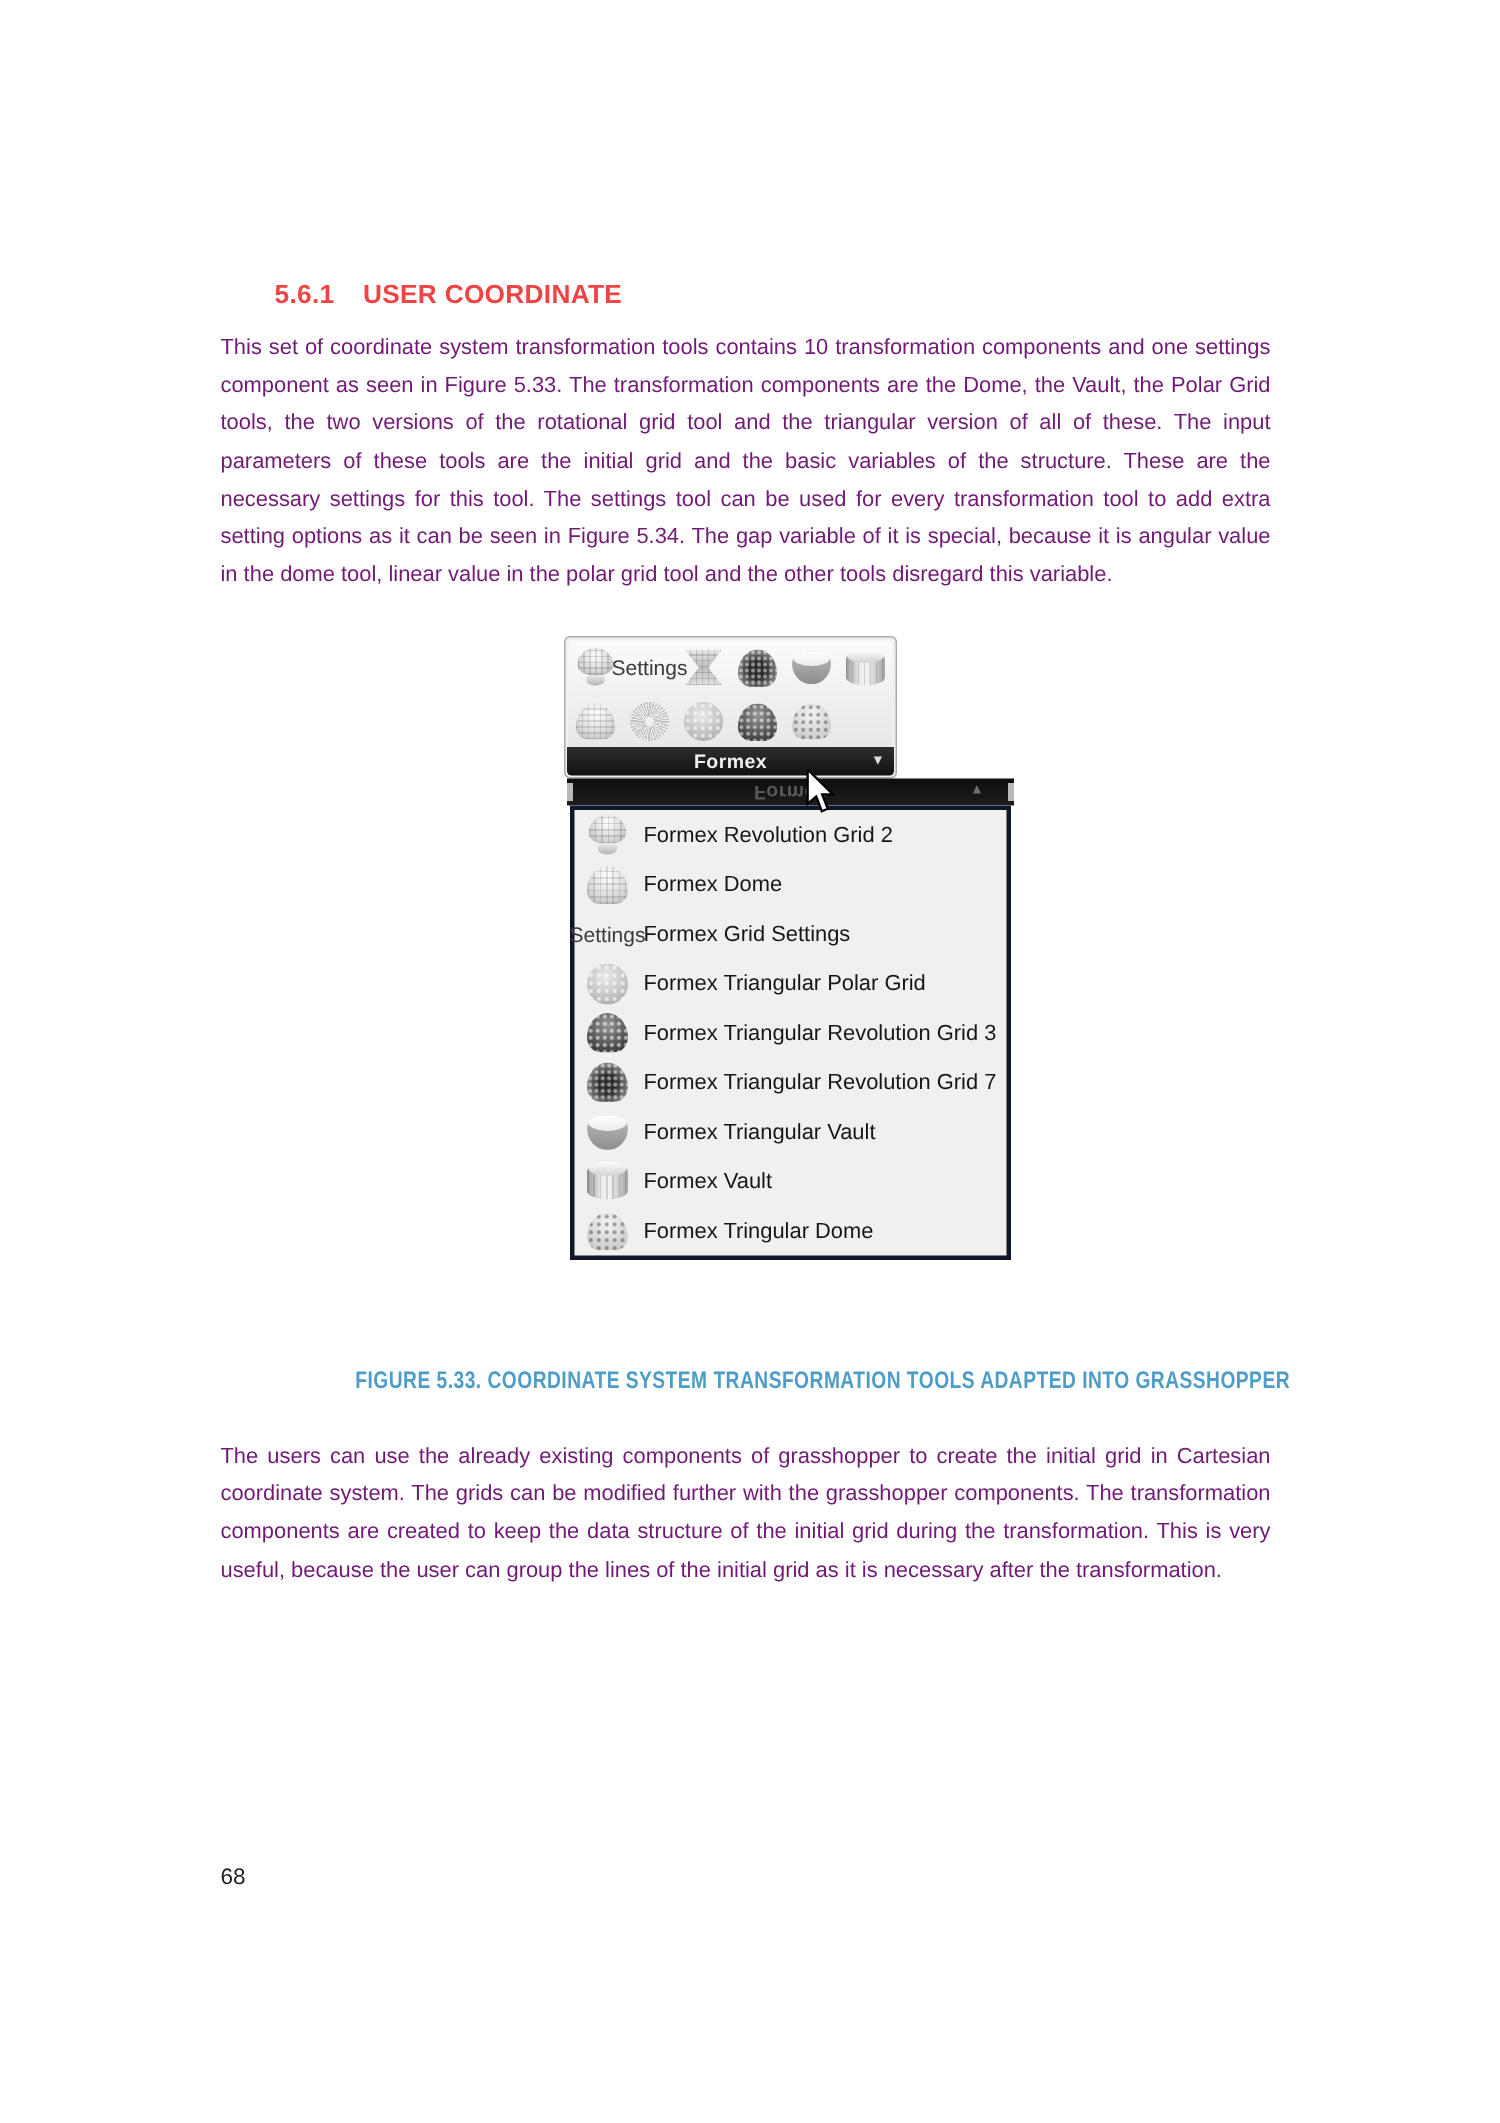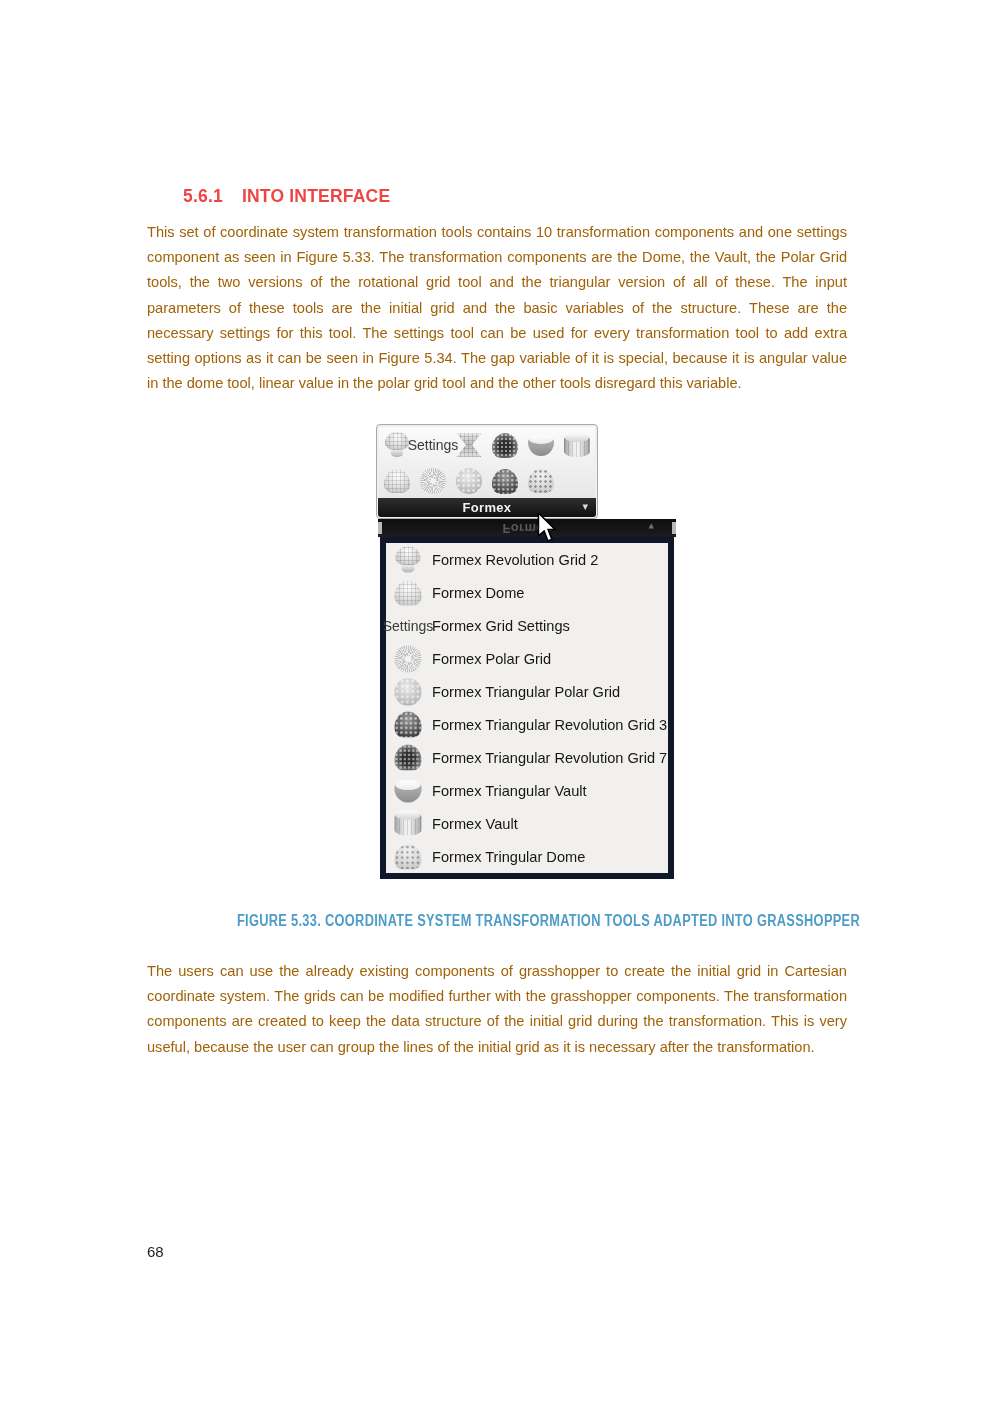--- a/index.html
+++ b/index.html
@@ -8,21 +8,21 @@
     position:relative; width:1000px; height:1415px; background:#ffffff;
     font-family:"Liberation Sans", sans-serif; color:#232323; overflow:hidden;
   }
   
   .heading {
     position:absolute; left:147px; top:186px; display:flex; gap:19px;
     font-size:17.5px; font-weight:bold; color:#ef4444; letter-spacing:.2px;margin-left:36px;
   }
   .para {
     position:absolute; left:147px; width:700px;
-    font-size:14.6px; line-height:25.2px; text-align:justify; color:#a16207;
+    font-size:14.6px; line-height:25.2px; text-align:justify; color:#701a75;
   }
   .para1 { top:220px; }
   .para2 { top:959px; }
   .caption-wrap { position:absolute; left:159px; top:912px; width:700px; text-align:center; }
   .caption {
     display:inline-block; transform:scaleX(.8); transform-origin:center;
     font-size:16px; font-weight:bold; letter-spacing:.4px; color:#4e9cc8; white-space:nowrap;
   }
   .pagenum { position:absolute; left:147px; top:1243px; font-size:15px; color:#1e1e1e;text-align:right; }
 
@@ -52,21 +52,21 @@
   .menu-header .grip { position:absolute; top:3px; bottom:3px; width:4px; background:#b9b9b9; }
   .menu-header .grip.l { left:0; } .menu-header .grip.r { right:0; }
   .mh-flip {
     transform:scaleY(-1); color:#6e6e6e; opacity:.75; font-size:13px; font-weight:bold; letter-spacing:.3px;
   }
   .mh-arrow { position:absolute; right:22px; top:1px; color:#707070; font-size:11px; transform:scaleY(-1); }
 
   
   .menu {
     position:absolute; left:380px; top:537px; width:294px;
-    background:#f1f0ee; border:6px solid #0f172a;
+    background:#f1f0ee; border:3px solid #0f172a;
   }
   .menu-item { display:flex; align-items:center; height:33px; padding-left:6px; }
   .mi-icon { width:32px; display:flex; align-items:center; justify-content:center; flex:none; }
   .mi-label { margin-left:8px; font-size:14.6px; color:#161616; }
 
   
   .ic { width:26px; height:26px; position:relative; flex:none; }
   .mesh-bg {
     background:
       repeating-linear-gradient(90deg, rgba(70,70,70,.16) 0 1px, transparent 1px 4px),
@@ -139,21 +139,21 @@
   
   .cursor { position:absolute; left:536px; top:513px; width:22px; height:30px; }
 </style>
 </head>
 <body>
 
 <div class="page">
 
   <div class="heading">
     <span>5.6.1</span>
-    <span>INTO INTERFACE</span>
+    <span>USER COORDINATE</span>
   </div>
 
   <p class="para para1">This set of coordinate system transformation tools contains 10 transformation components and one settings component as seen in Figure 5.33. The transformation components are the Dome, the Vault, the Polar Grid tools, the two versions of the rotational grid tool and the triangular version of all of these. The input parameters of these tools are the initial grid and the basic variables of the structure. These are the necessary settings for this tool. The settings tool can be used for every transformation tool to add extra setting options as it can be seen in Figure 5.34. The gap variable of it is special, because it is angular value in the dome tool, linear value in the polar grid tool and the other tools disregard this variable.</p>
 
   <div class="toolbar">
     <div class="tb-rows">
       <div class="tb-row">
         <div class="tb-cell">
             <div class="ic ic-rev2"></div>
           </div>
@@ -218,26 +218,20 @@
       <span class="mi-label">Formex Dome</span>
     </div>
     <div class="menu-item">
       <span class="mi-icon">
           <span class="ic-settings-text">Settings</span>
         </span>
       <span class="mi-label">Formex Grid Settings</span>
     </div>
     <div class="menu-item">
       <span class="mi-icon">
-          <span class="ic ic-polar"></span>
-        </span>
-      <span class="mi-label">Formex Polar Grid</span>
-    </div>
-    <div class="menu-item">
-      <span class="mi-icon">
           <span class="ic ic-sphere"></span>
         </span>
       <span class="mi-label">Formex Triangular Polar Grid</span>
     </div>
     <div class="menu-item">
       <span class="mi-icon">
           <span class="ic ic-dark1"></span>
         </span>
       <span class="mi-label">Formex Triangular Revolution Grid 3</span>
     </div>

